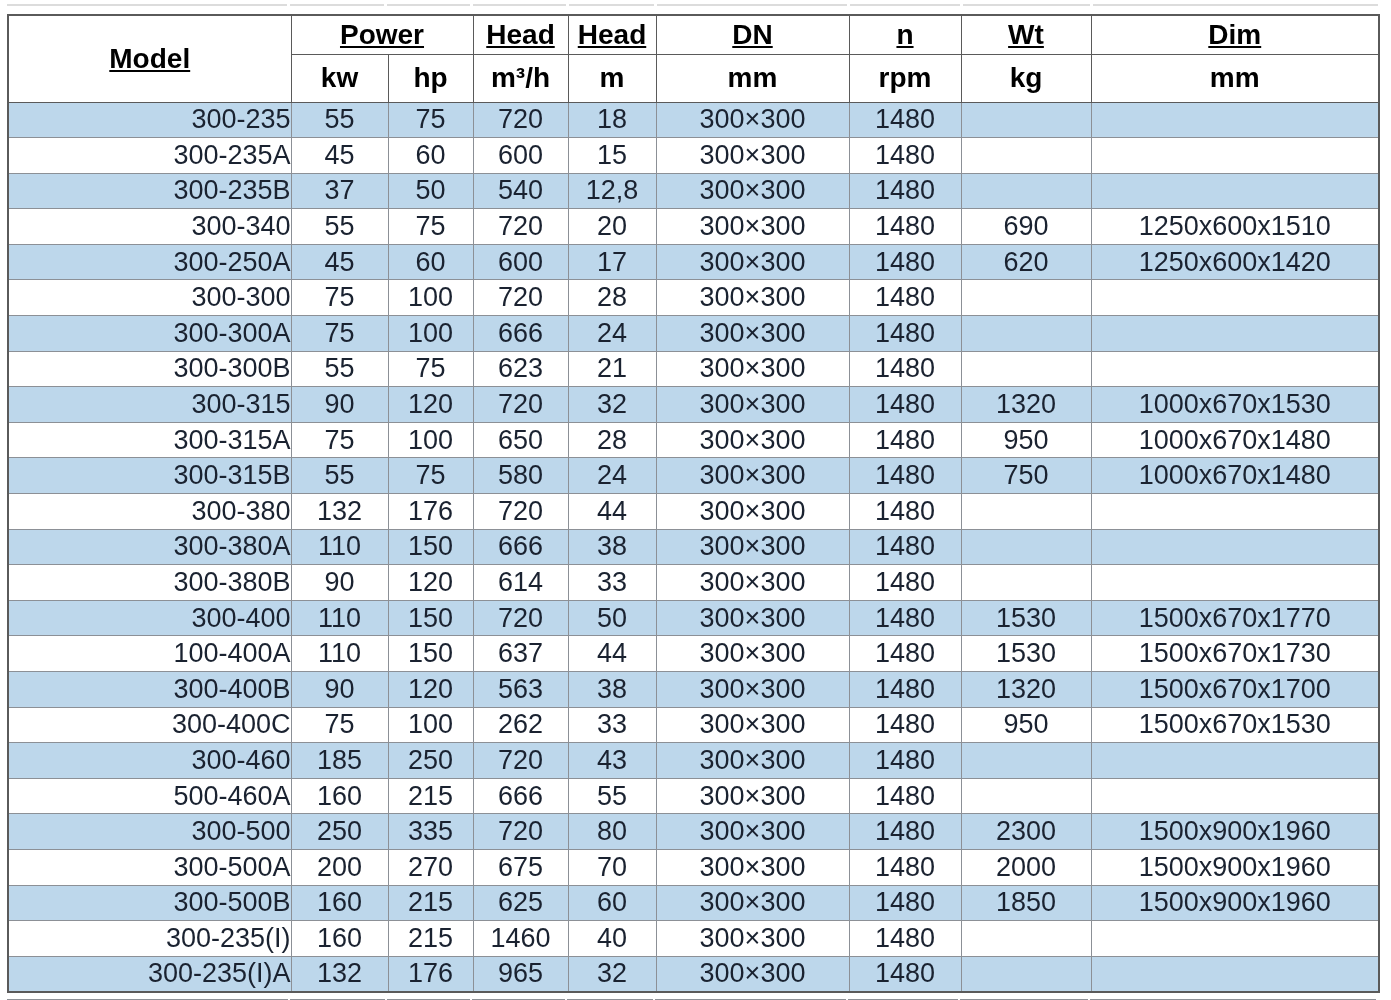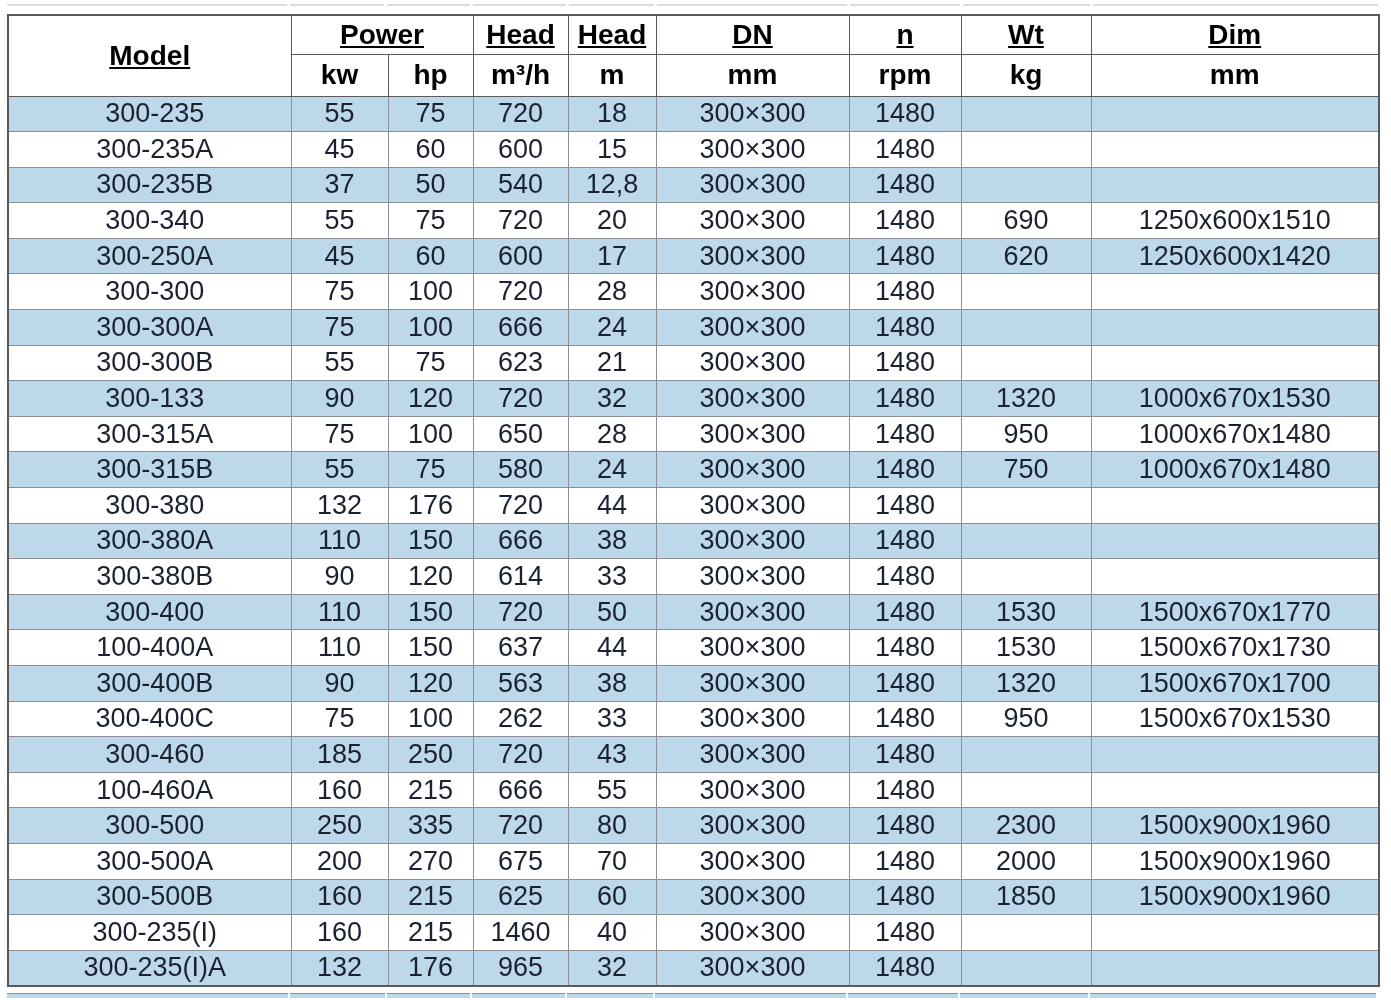--- a/index.html
+++ b/index.html
@@ -46,31 +46,31 @@
     padding: 0;
   }
   thead th {
     border-color: var(--header-border);
     font-weight: bold;
     font-size: 28px;
     color: #000000;
     background: #ffffff;
   }
   thead tr.group-row { height: 39px; text-decoration: underline; }
-  thead tr.unit-row  { height: 42px; }
+  thead tr.unit-row  { height: 48px; }
   tbody tr { height: 35.6px; }
   tbody td {
     font-size: 27px;
     color: var(--text);
   }
   tbody tr.blue td  { background: var(--row-blue); }
   tbody tr.white td { background: var(--row-white); }
   td.col-model, th.col-model-h { }
   tbody td.col-model {
-    text-align: center;
+    text-align: right;
     padding-left: 10px;
   }
 
   
   .ghost-bottom {
     display: flex;
     height: 5px;
     margin: 6px 0 0 7px;
     width: 1371px;
     gap: 2px;
@@ -211,21 +211,21 @@
           <td>55</td>
           <td>75</td>
           <td>623</td>
           <td>21</td>
           <td>300×300</td>
           <td>1480</td>
           <td></td>
           <td></td>
         </tr>
         <tr class="blue">
-          <td class="col-model">300-133</td>
+          <td class="col-model">300-315</td>
           <td>90</td>
           <td>120</td>
           <td>720</td>
           <td>32</td>
           <td>300×300</td>
           <td>1480</td>
           <td>1320</td>
           <td>1000x670x1530</td>
         </tr>
         <tr class="white">
@@ -332,21 +332,21 @@
           <td>185</td>
           <td>250</td>
           <td>720</td>
           <td>43</td>
           <td>300×300</td>
           <td>1480</td>
           <td></td>
           <td></td>
         </tr>
         <tr class="white">
-          <td class="col-model">100-460A</td>
+          <td class="col-model">500-460A</td>
           <td>160</td>
           <td>215</td>
           <td>666</td>
           <td>55</td>
           <td>300×300</td>
           <td>1480</td>
           <td></td>
           <td></td>
         </tr>
         <tr class="blue">

